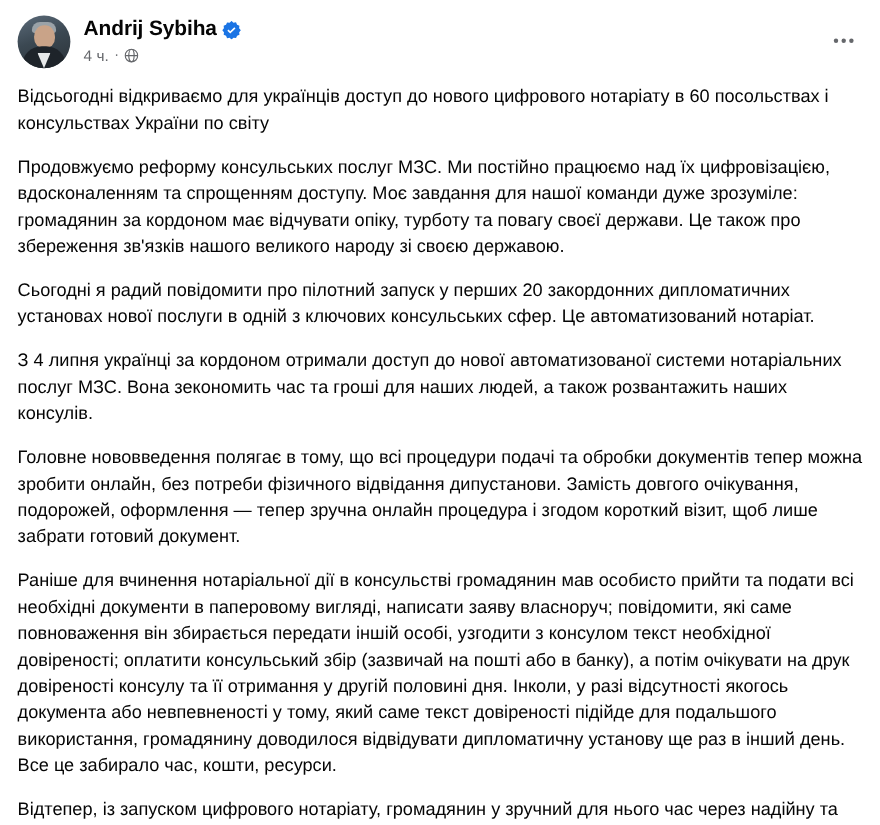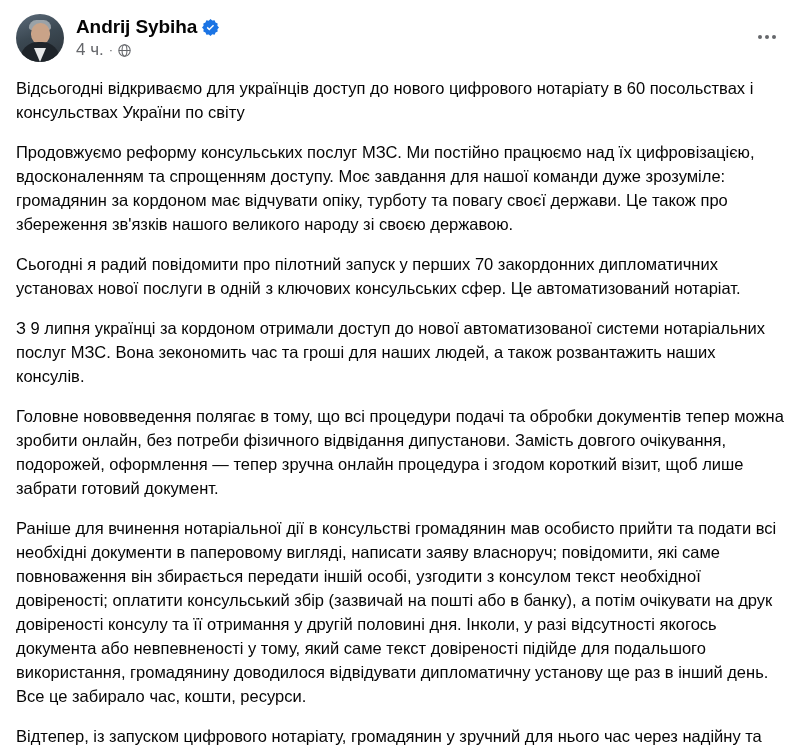--- a/index.html
+++ b/index.html
@@ -98,21 +98,21 @@
   }
   .meta-row {
     display: flex;
     align-items: center;
     gap: 5px;
     margin-top: 4px;
     color: #65676b;
     font-size: 14px;
   }
   .timestamp {
-    font-size: 17px;
+    font-size: 14px;
     color: #65676b;
     line-height: 16px;
   }
   .dot-sep {
     color: #65676b;
     font-size: 13px;
     line-height: 16px;
   }
   .globe {
     width: 13px;
@@ -189,20 +189,20 @@
       <span></span>
       <span></span>
       <span></span>
     </div>
 
   </div>
 
   <div class="post-body">
     <p>Відсьогодні відкриваємо для українців доступ до нового цифрового нотаріату в 60 посольствах і консульствах України по світу</p>
     <p>Продовжуємо реформу консульських послуг МЗС. Ми постійно працюємо над їх цифровізацією, вдосконаленням та спрощенням доступу. Моє завдання для нашої команди дуже зрозуміле: громадянин за кордоном має відчувати опіку, турботу та повагу своєї держави. Це також про збереження зв'язків нашого великого народу зі своєю державою.</p>
-    <p>Сьогодні я радий повідомити про пілотний запуск у перших 70 закордонних дипломатичних установах нової послуги в одній з ключових консульських сфер. Це автоматизований нотаріат.</p>
-    <p>З 9 липня українці за кордоном отримали доступ до нової автоматизованої системи нотаріальних послуг МЗС. Вона зекономить час та гроші для наших людей, а також розвантажить наших консулів.</p>
+    <p>Сьогодні я радий повідомити про пілотний запуск у перших 20 закордонних дипломатичних установах нової послуги в одній з ключових консульських сфер. Це автоматизований нотаріат.</p>
+    <p>З 4 липня українці за кордоном отримали доступ до нової автоматизованої системи нотаріальних послуг МЗС. Вона зекономить час та гроші для наших людей, а також розвантажить наших консулів.</p>
     <p>Головне нововведення полягає в тому, що всі процедури подачі та обробки документів тепер можна зробити онлайн, без потреби фізичного відвідання дипустанови. Замість довгого очікування, подорожей, оформлення — тепер зручна онлайн процедура і згодом короткий візит, щоб лише забрати готовий документ.</p>
     <p>Раніше для вчинення нотаріальної дії в консульстві громадянин мав особисто прийти та подати всі необхідні документи в паперовому вигляді, написати заяву власноруч; повідомити, які саме повноваження він збирається передати іншій особі, узгодити з консулом текст необхідної довіреності; оплатити консульський збір (зазвичай на пошті або в банку), а потім очікувати на друк довіреності консулу та її отримання у другій половині дня. Інколи, у разі відсутності якогось документа або невпевненості у тому, який саме текст довіреності підійде для подальшого використання, громадянину доводилося відвідувати дипломатичну установу ще раз в інший день. Все це забирало час, кошти, ресурси.</p>
     <p>Відтепер, із запуском цифрового нотаріату, громадянин у зручний для нього час через надійну та доступну систему е-Консул подає онлайн заяву на вчинення нотаріальної дії, завантажує зразок необхідної довіреності чи нотаріальної заяви, підвантажує усі необхідні документи.</p>
   </div>
 
 </div>
 
 </body></html>

